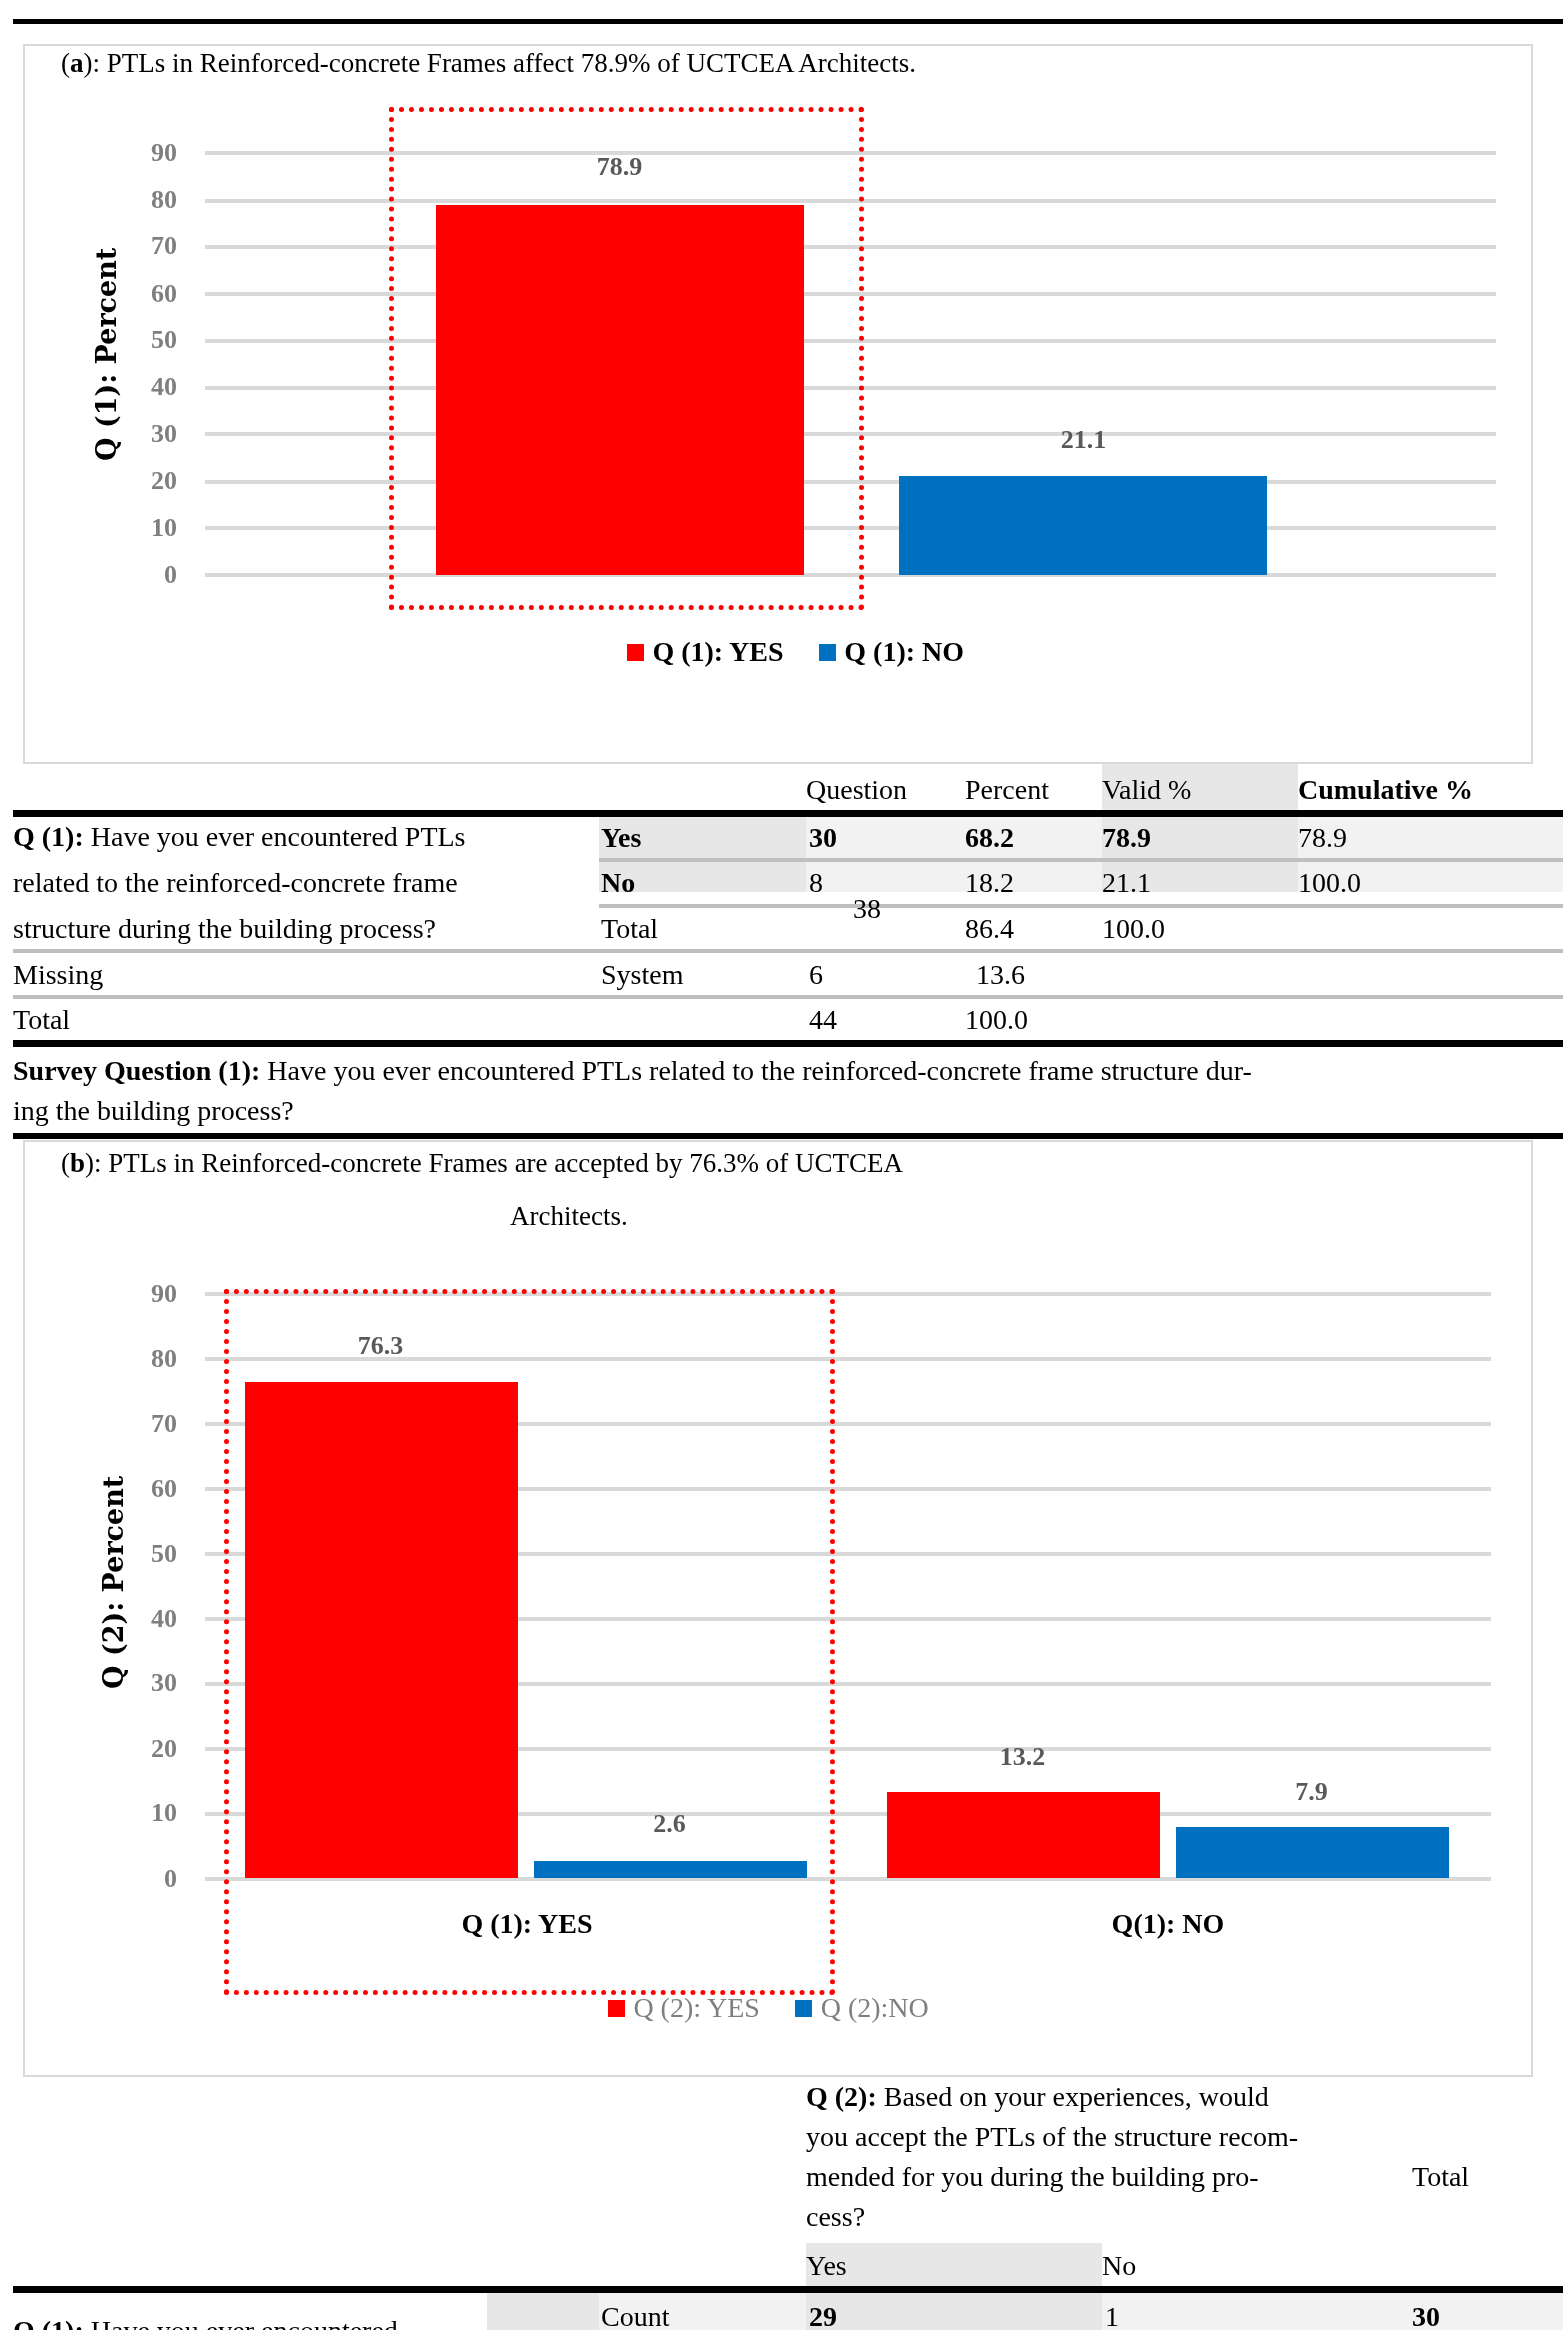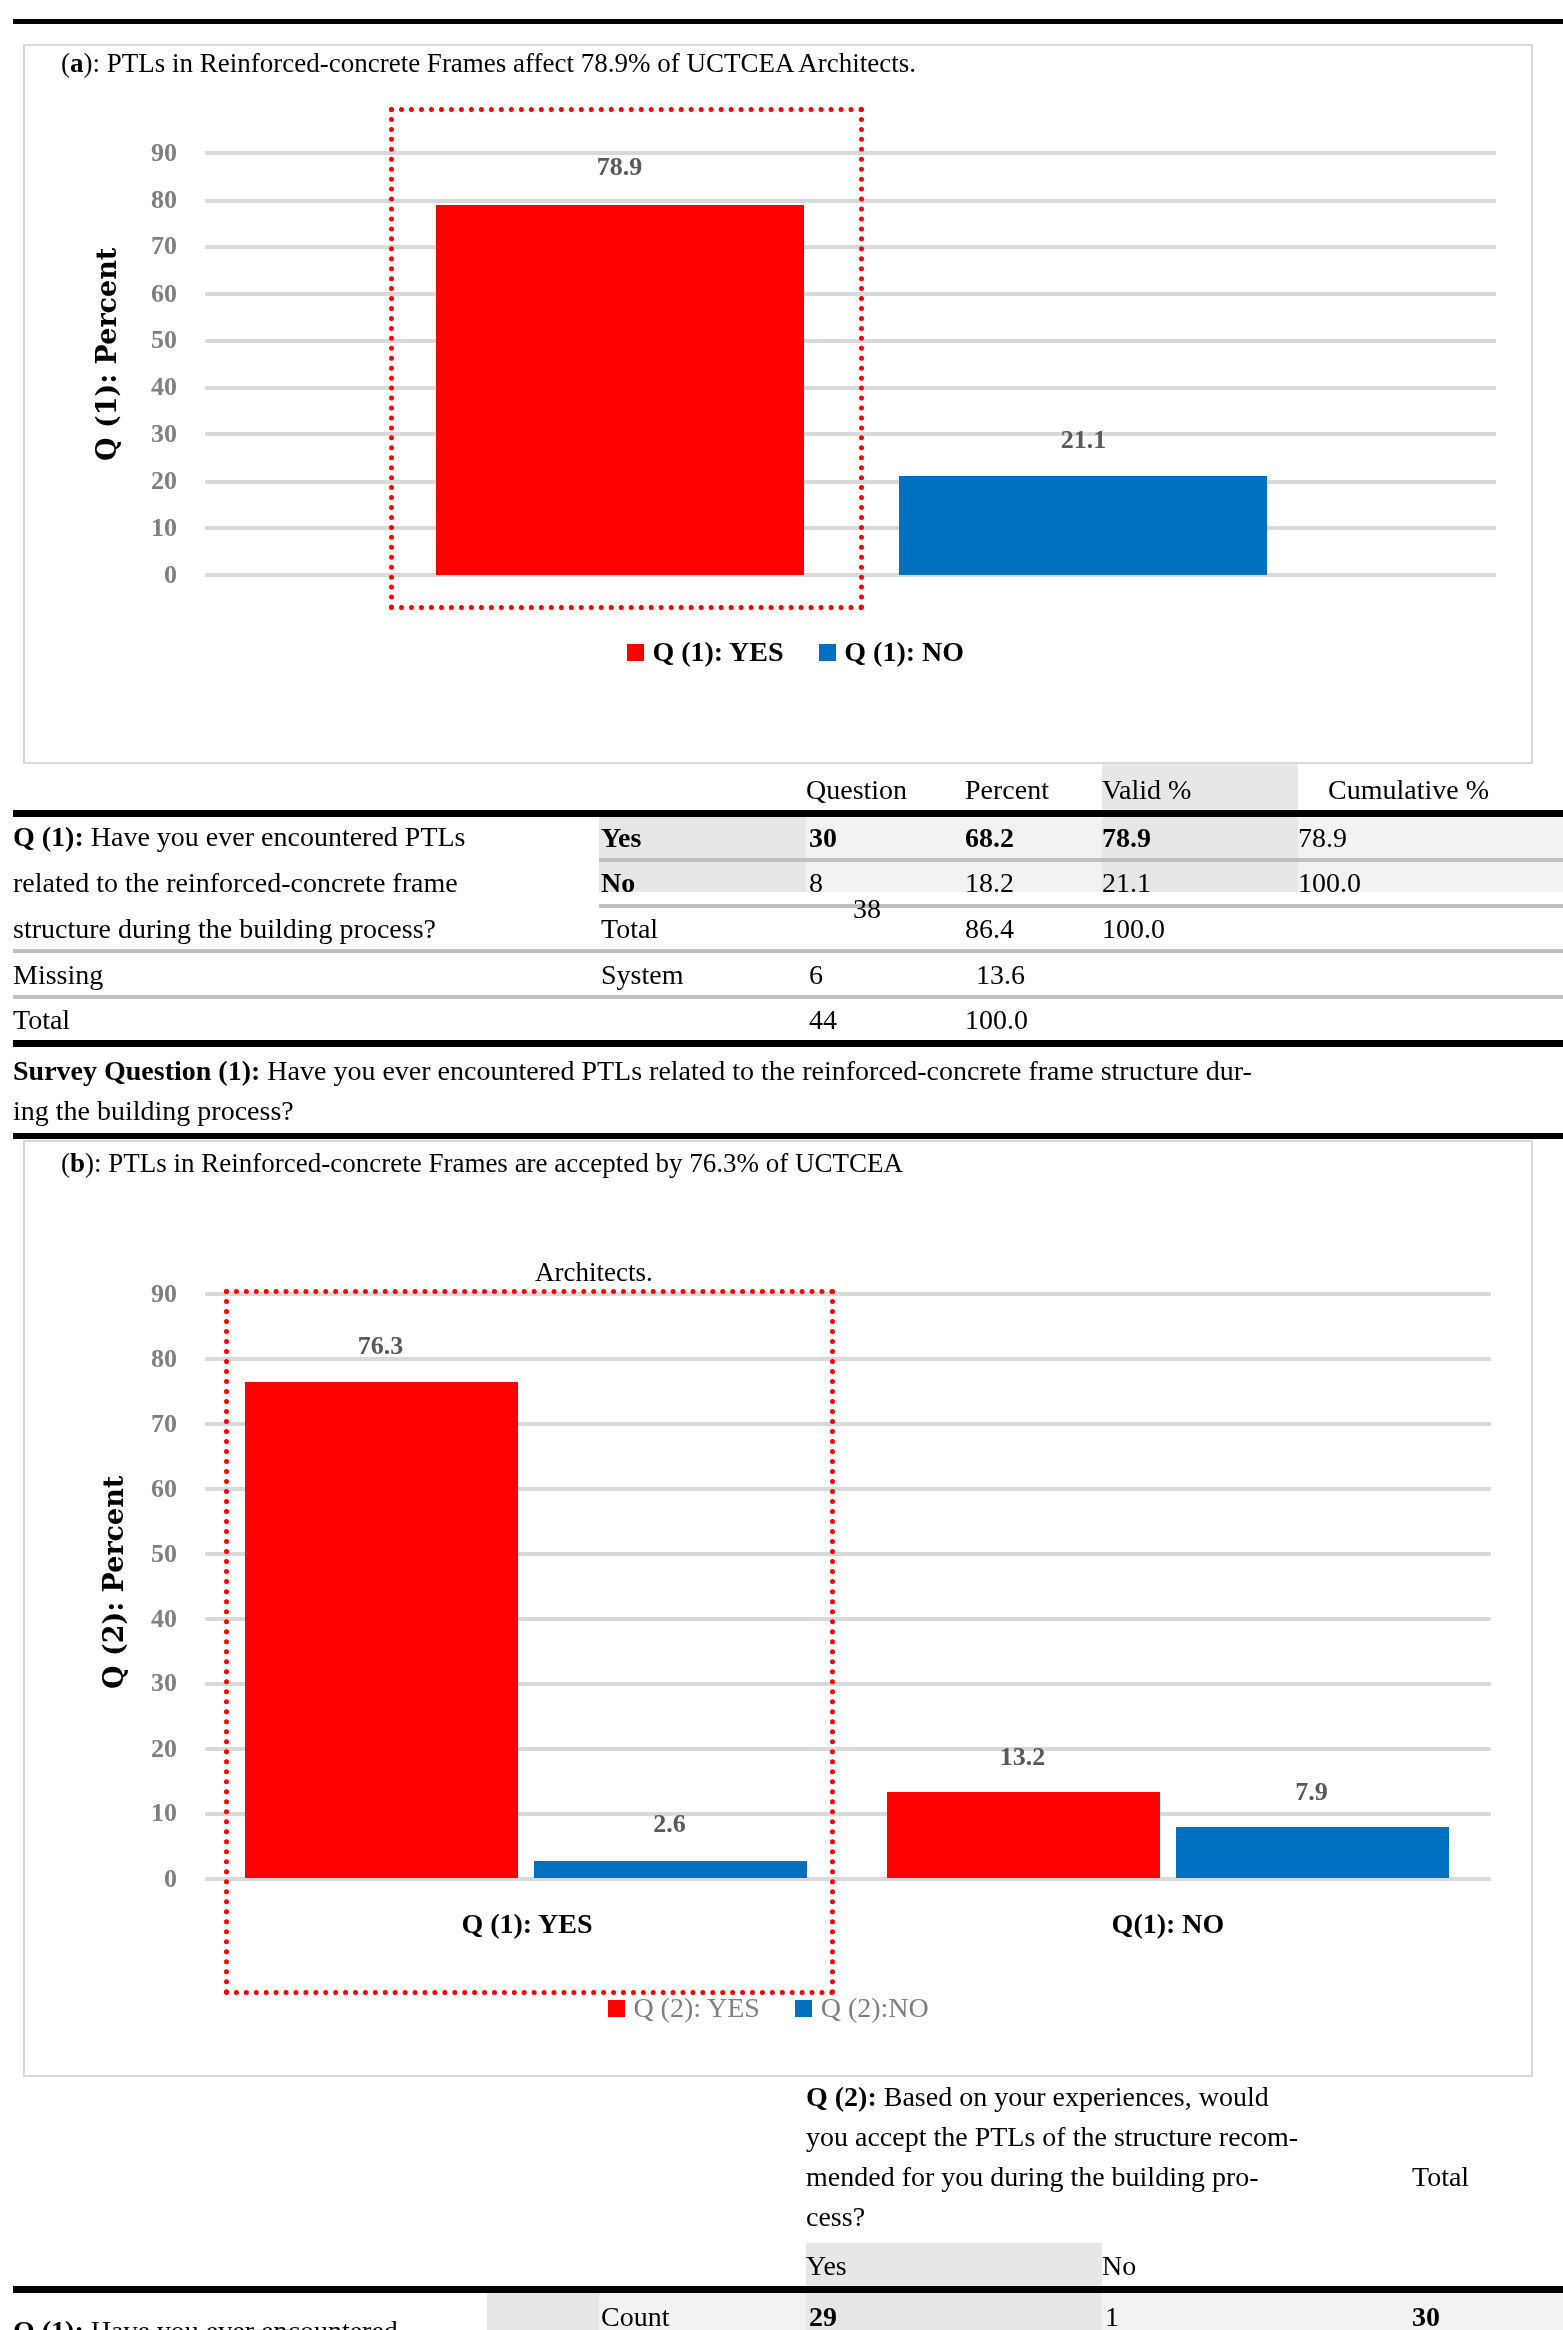--- a/index.html
+++ b/index.html
@@ -73,21 +73,21 @@
   <span style="width:18.6px;display:inline-block;"></span>
   <span class="swatch" style="background:#0070c0;"></span>
   <span>Q (1): NO</span>
 </div>
 
 <div>
   <div class="shade" style="left:1102px;top:764px;width:196px;height:51px;"></div>
   <div class="t" style="left:806px;top:773px;">Question</div>
   <div class="t" style="left:965px;top:773px;">Percent</div>
   <div class="t" style="left:1102px;top:773px;">Valid %</div>
-  <div class="t" style="left:1328px;top:773px;">Cumulative %</div>
+  <div class="t" style="left:1298px;top:773px;font-weight:bold;">Cumulative %</div>
 
   <div class="rule" style="top:810px;height:6.5px;"></div>
 
   <div class="shade" style="left:599px;top:817px;width:207px;height:75px;"></div>
   <div class="shade2" style="left:806px;top:817px;width:296px;height:75px;"></div>
   <div class="shade" style="left:1102px;top:817px;width:196px;height:75px;"></div>
   <div class="shade2" style="left:1298px;top:817px;width:266px;height:75px;"></div>
 
   <div class="t" style="left:13px;top:820px;"><b>Q (1):</b><span> Have you ever encountered PTLs</span></div>
   <div class="t" style="left:13px;top:866px;">related to the reinforced-concrete frame</div>
@@ -132,21 +132,21 @@
 
   <div class="t" style="left:13px;top:1054px;"><b>Survey Question (1):</b><span> Have you ever encountered PTLs related to the reinforced-concrete frame structure dur-</span></div>
   <div class="t" style="left:13px;top:1094px;">ing the building process?</div>
   <div class="rule" style="top:1133px;height:5.6px;"></div>
 </div>
 
 <div class="frame" style="left:23px;top:1140px;width:1510px;height:937px;"></div>
 <div class="ctitle" style="left:61px;top:1147px;">
   <span>(</span><b>b</b><span>): PTLs in Reinforced-concrete Frames are accepted by 76.3% of UCTCEA</span>
 </div>
-<div class="ctitle" style="left:510px;top:1256px;margin-left:25px;">Architects.</div>
+<div class="ctitle" style="left:510px;top:1200px;">Architects.</div>
 
 <div class="ylabel" style="left:98px;top:1689px;">Q (2): Percent</div>
 
 <div>
   <div class="grid" style="left:205px;width:1286px;top:1292px;"></div>
   <div class="grid" style="left:205px;width:1286px;top:1357px;"></div>
   <div class="grid" style="left:205px;width:1286px;top:1422px;"></div>
   <div class="grid" style="left:205px;width:1286px;top:1487px;"></div>
   <div class="grid" style="left:205px;width:1286px;top:1552px;"></div>
   <div class="grid" style="left:205px;width:1286px;top:1617px;"></div>

